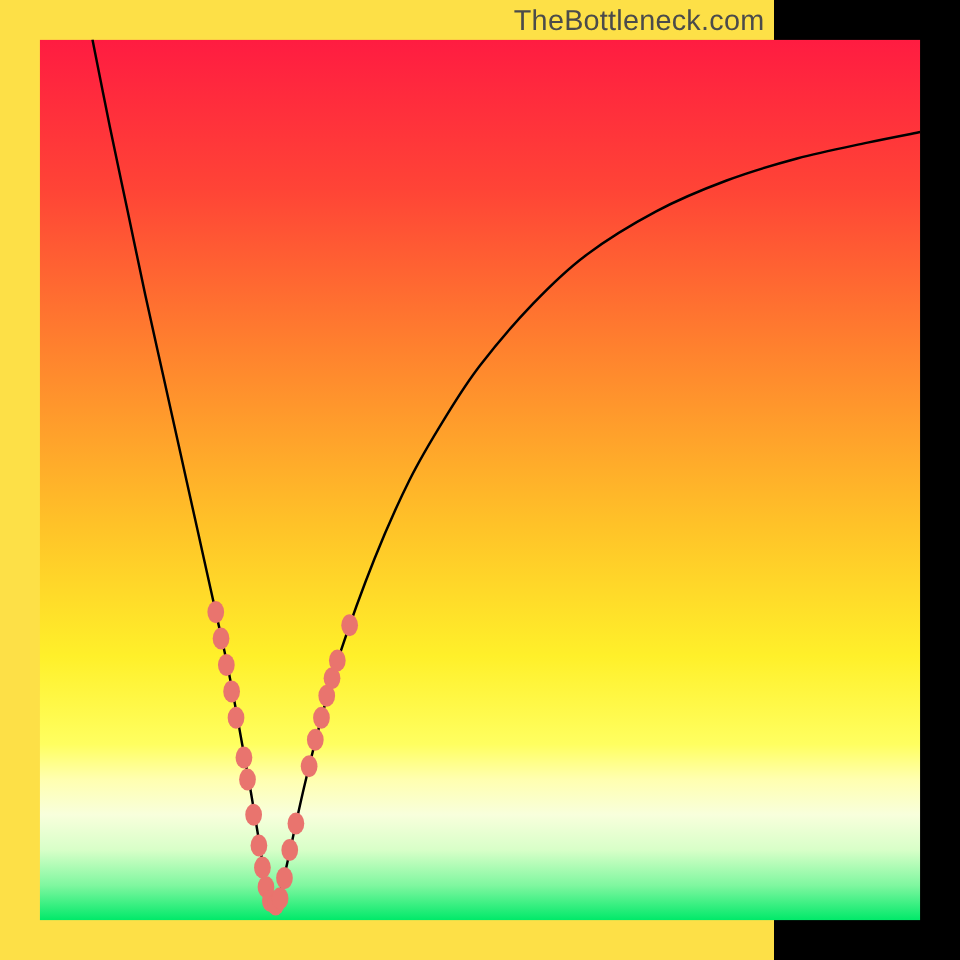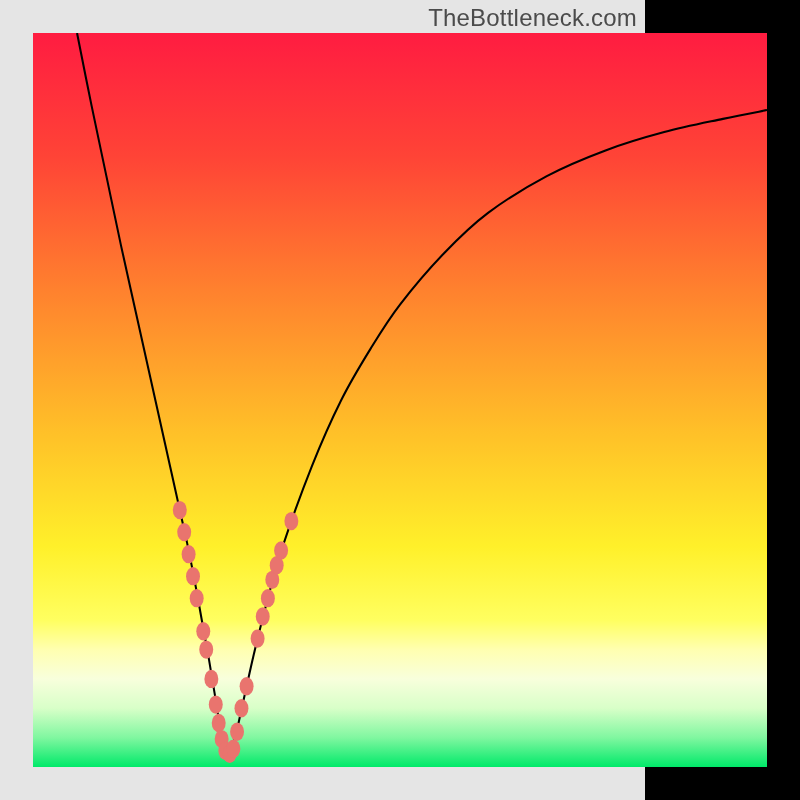--- a/index.html
+++ b/index.html
@@ -10,21 +10,21 @@
     overflow: hidden;
     background: #000;
     font-family: Arial, Helvetica, sans-serif;
   }
   .frame {
     position: absolute;
     left: 0;
     top: 0;
     width: 645px;
     height: 800px;
-    background: #e5e5e5;
+    background: #fde047;
   }
   .plot-area {
     position: absolute;
     left: 33px;
     top: 33px;
     width: 734px;
     height: 734px;
     overflow: hidden;
   }
   .gradient {

